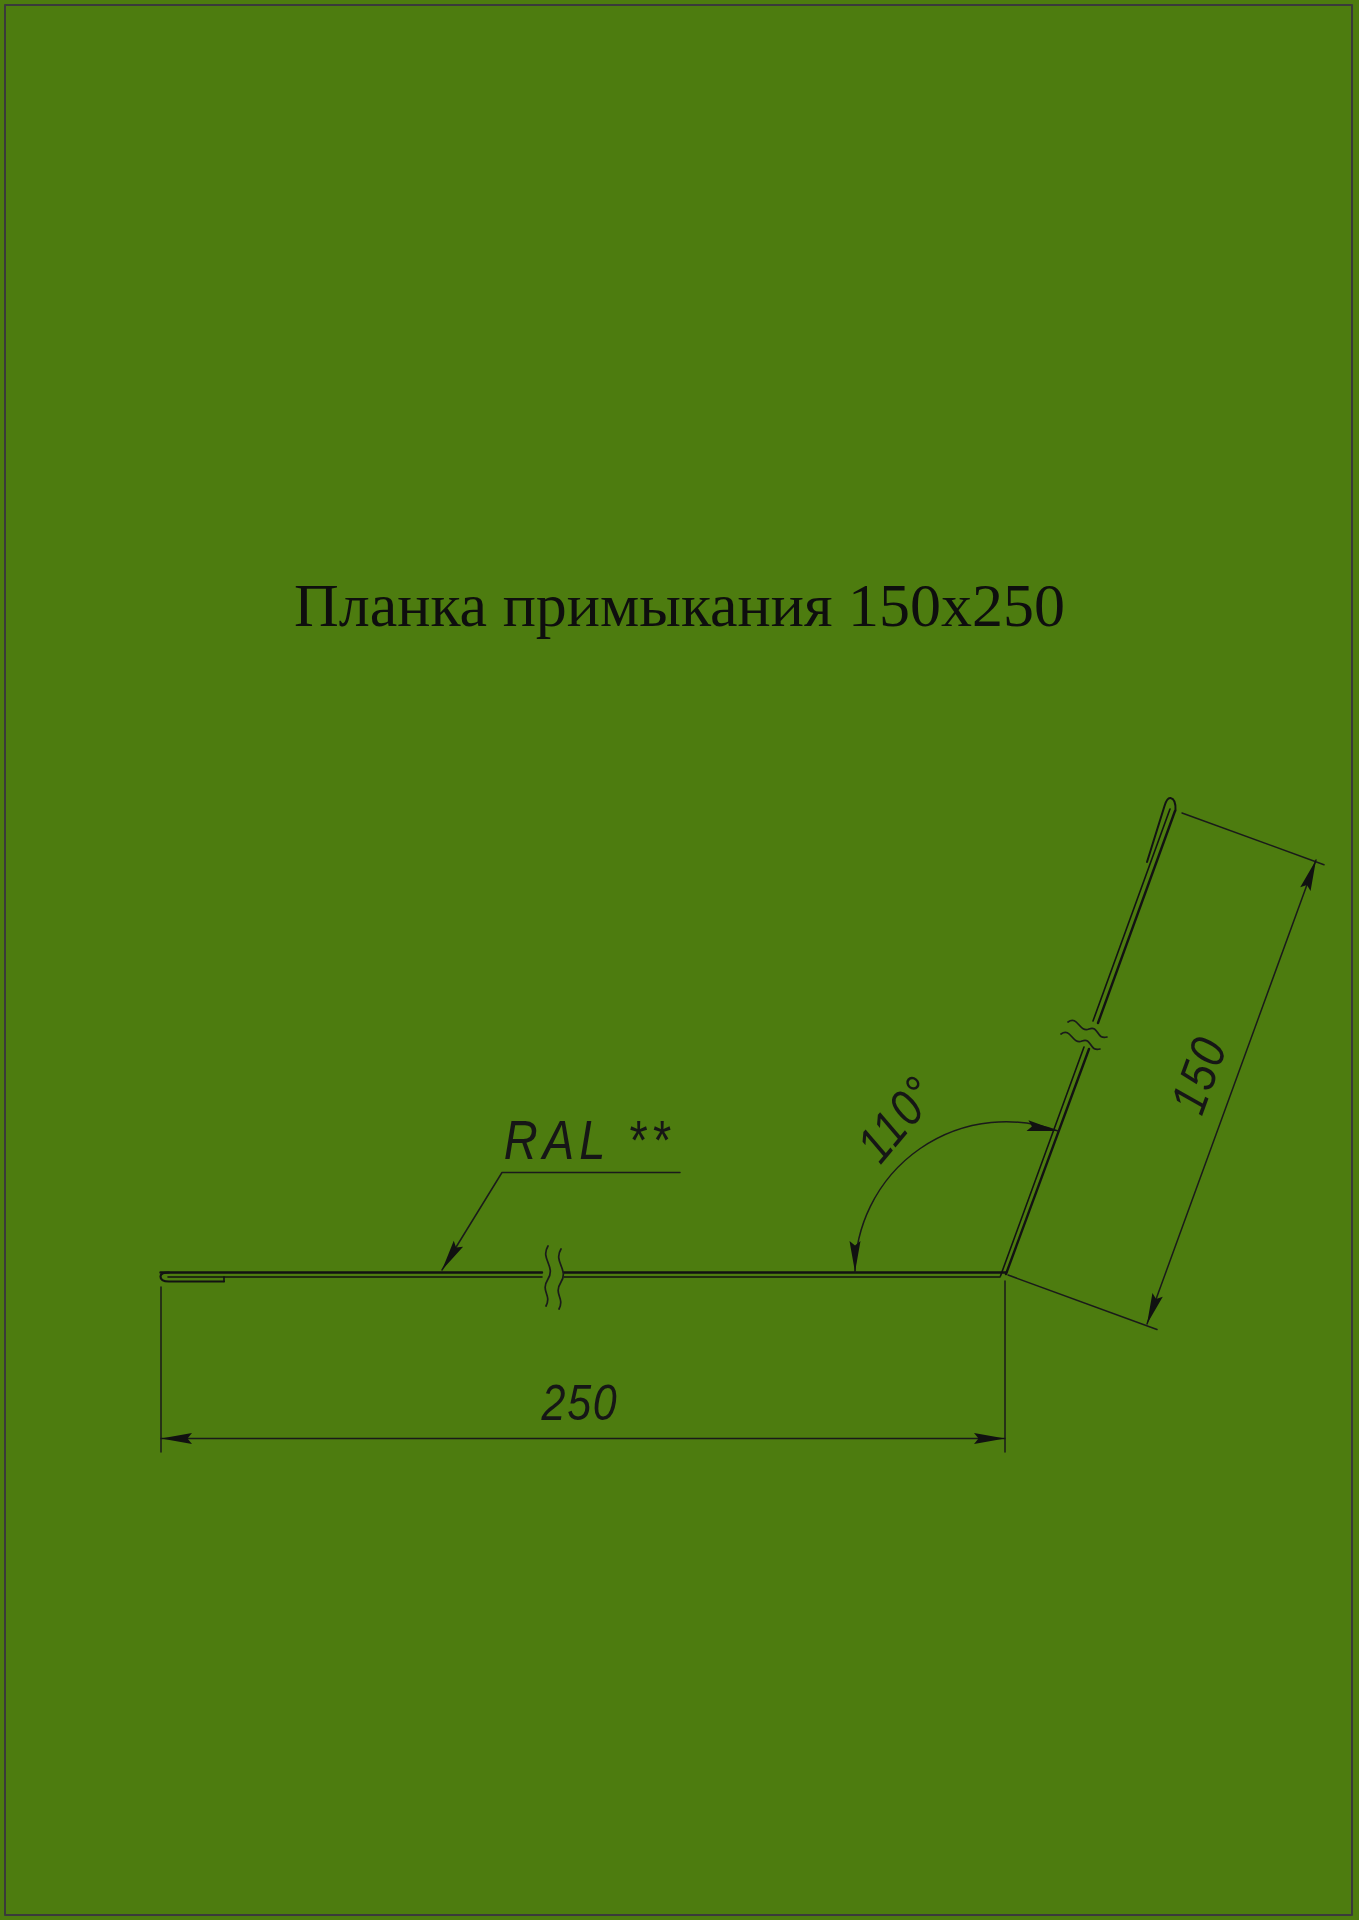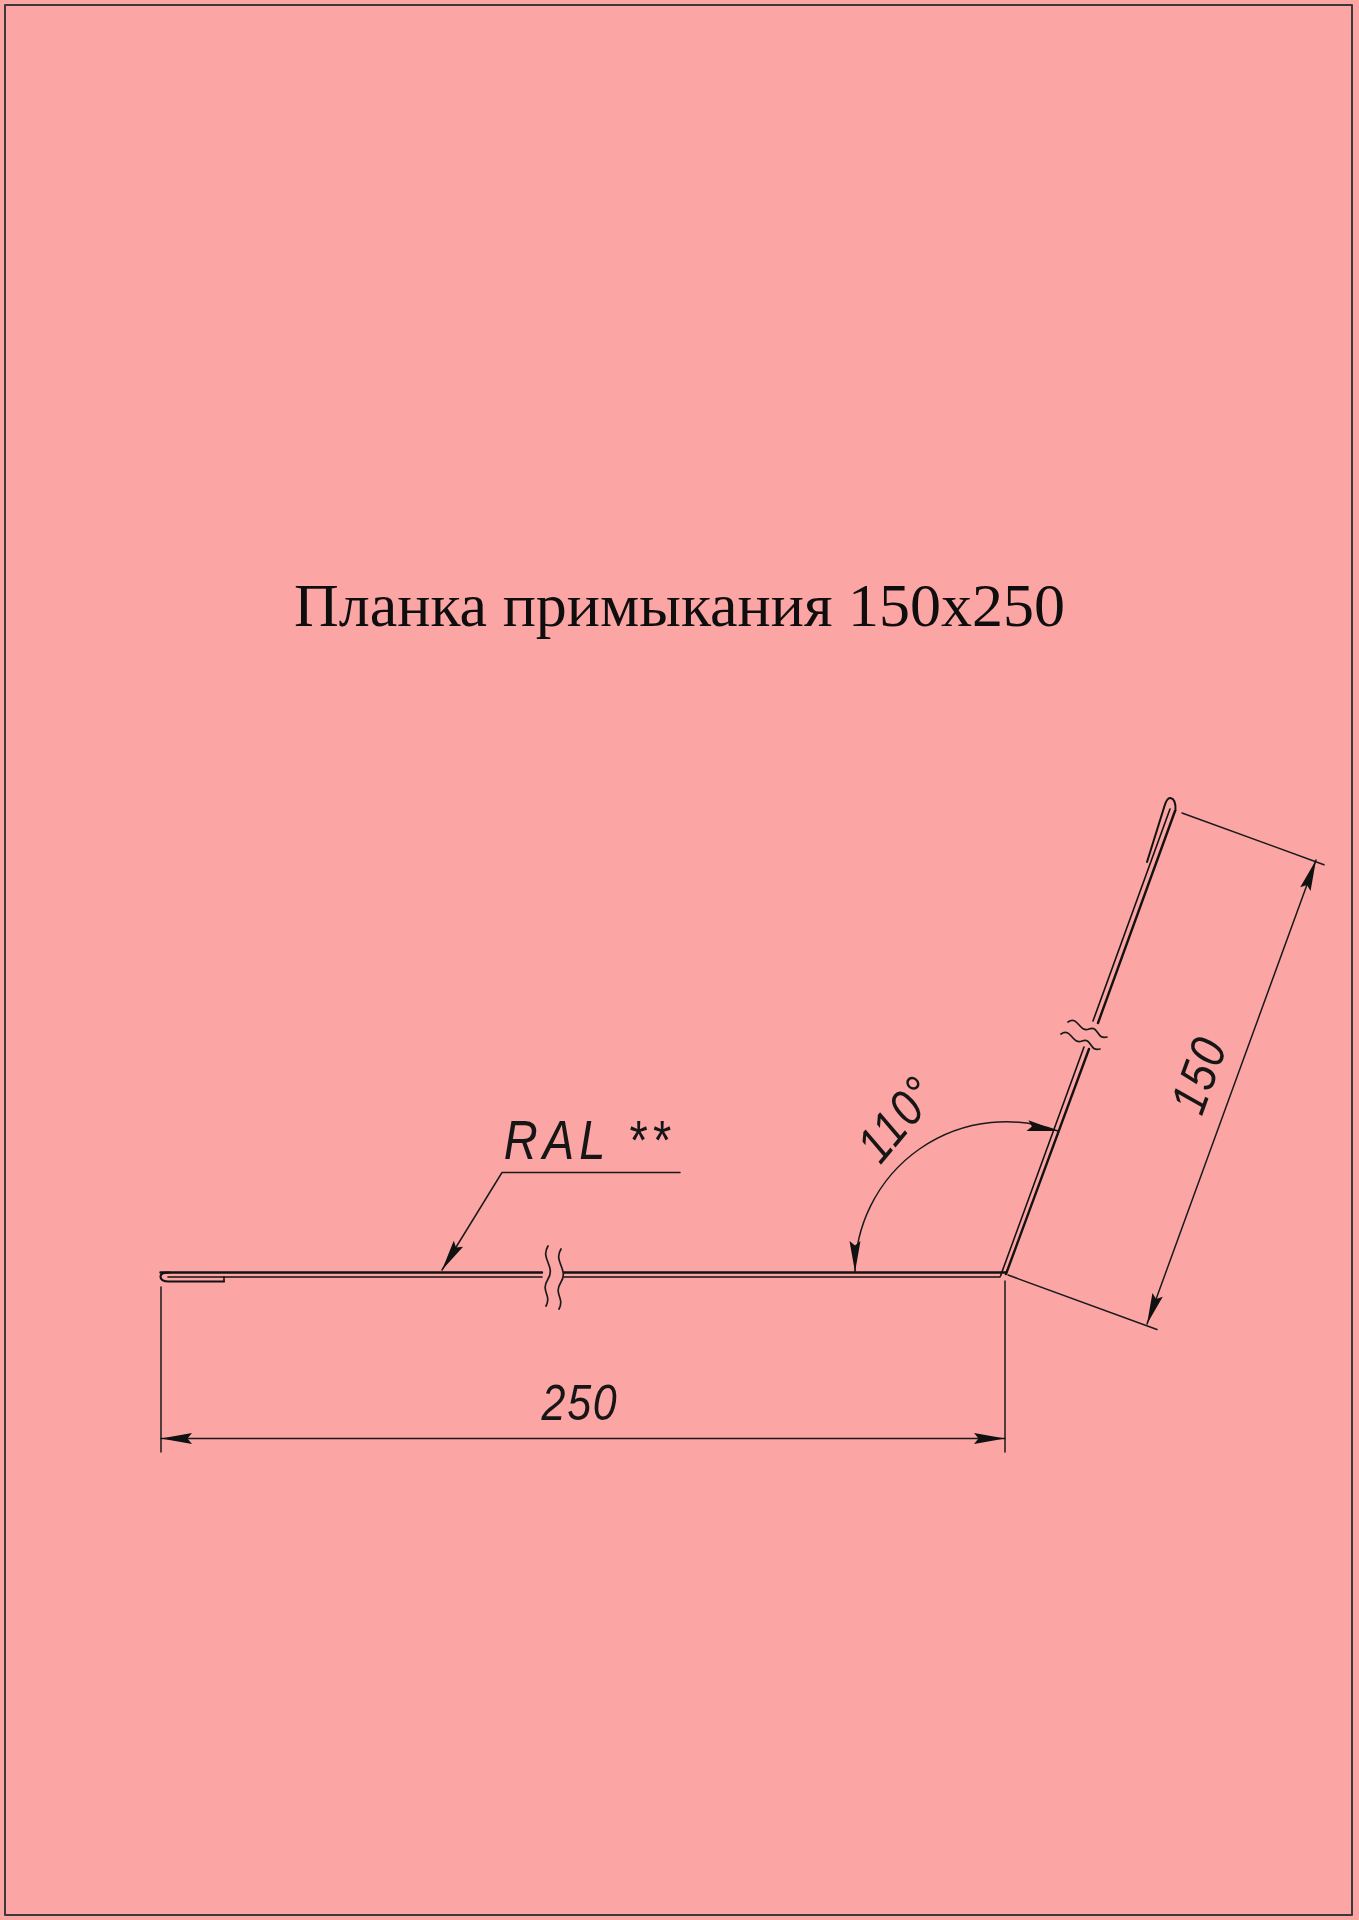--- a/index.html
+++ b/index.html
@@ -1,19 +1,19 @@
 <!DOCTYPE html>
 <html><head>
 <meta charset="utf-8">
 <style>
   html,body{margin:0;padding:0;background:#e8e8e8;}
   #page{
     position:relative;
     width:1359px;height:1920px;
-    background:#fca5a5;
+    background:#4d7c0f;
     overflow:hidden;
     font-family:"Liberation Sans",sans-serif;
   }
   #drawing-svg{position:absolute;left:0;top:0;}
   .txt{position:absolute;color:#141414;white-space:nowrap;}
   #title{
     left:0;top:572px;width:1359px;
     text-align:center;
     font-family:"Liberation Serif",serif;
     font-size:62px;line-height:66px;

